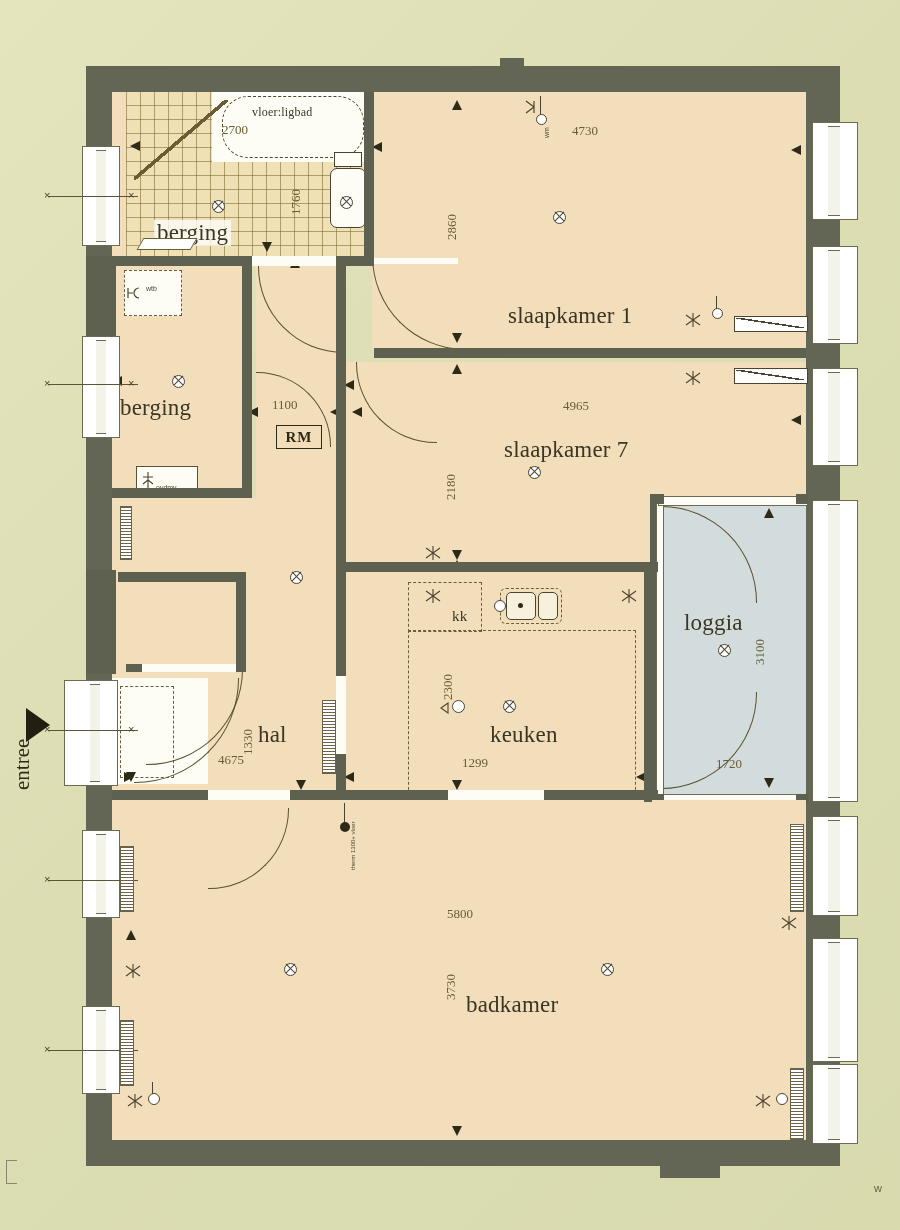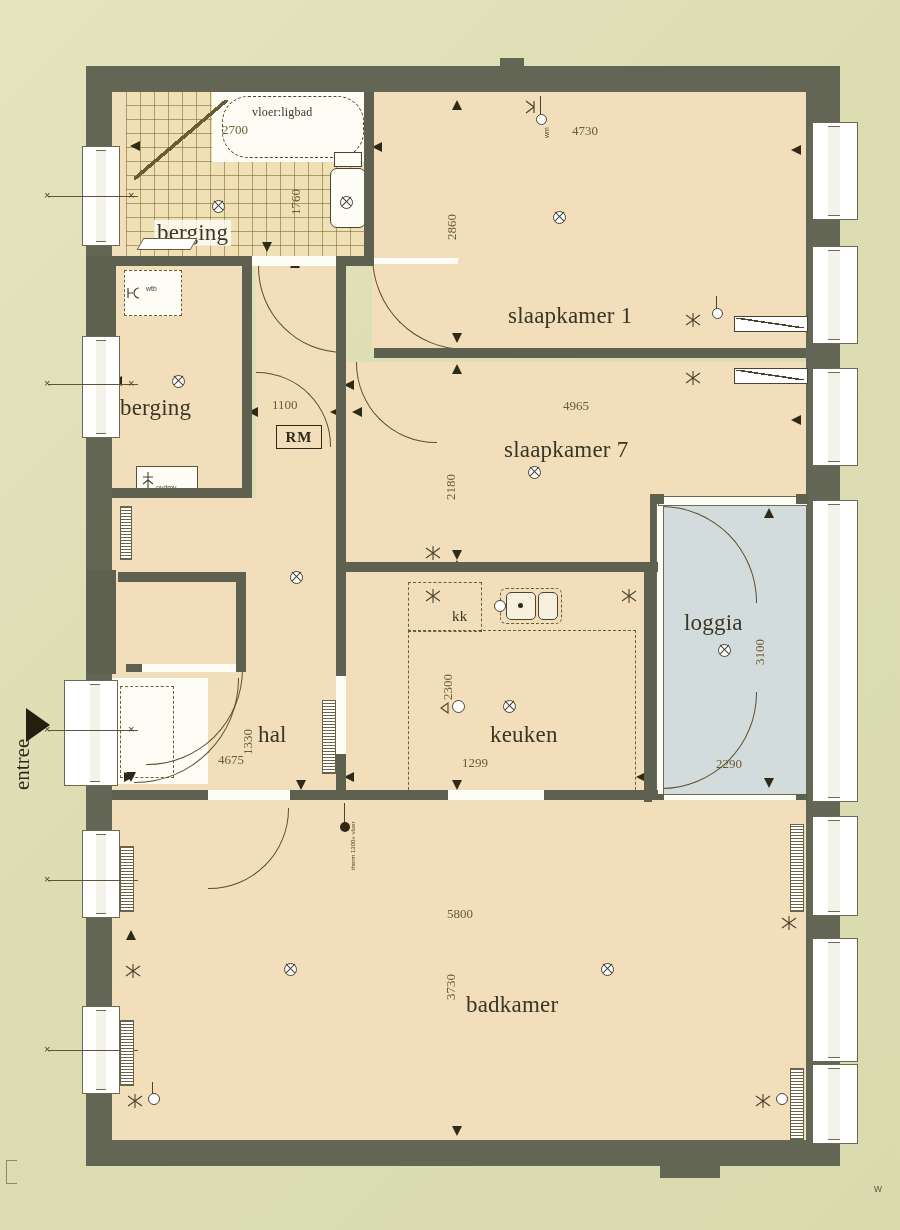--- a/index.html
+++ b/index.html
@@ -164,21 +164,21 @@
     <svg width="20" height="16" viewBox="0 0 20 16">
         <path d="M2 3 L9 8 L2 13 M16 3 L9 8 L16 13 M9 1 L9 15" stroke="#4a4330" fill="none" stroke-width="1.1"></path>
       </svg>
   </div>
   <div class="abs" style="left:734px;top:368px;width:72px;height:14px;background:#fff;border:1px solid #4a4330;"></div>
   <div class="abs" style="left:736px;top:370px;width:68px;height:10px;background:linear-gradient(to right top,transparent 46%,#4a4330 46%,#4a4330 54%,transparent 54%);"></div>
 
   <div class="roomlight" style="left:658px;top:502px;width:148px;height:294px;"></div>
   <div class="rlabel" style="left:684px;top:590px;margin-top:20px;">loggia</div>
   <div class="dimv" style="left:752px;top:665px;">3100</div>
-  <div class="dim" style="left:716px;top:756px;">2290</div>
+  <div class="dim" style="left:716px;top:756px;">1720</div>
   <div class="lamp" style="left:718px;top:644px;"></div>
   <div class="swing" style="left:660px;top:506px;width:96px;height:96px;border-radius:0 96px 0 0;border-left:none;border-bottom:none;"></div>
   <div class="swing" style="left:660px;top:692px;width:96px;height:96px;border-radius:0 0 96px 0;border-left:none;border-top:none;"></div>
   <div class="arrU" style="left:764px;top:508px;"></div>
   <div class="arrD" style="left:764px;top:778px;"></div>
 
   <div class="wallthin" style="left:650px;top:494px;width:8px;height:310px;"></div>
   <div class="white" style="left:656px;top:500px;width:6px;height:298px;border:1px solid #6b6a52;"></div>
   <div class="white" style="left:658px;top:496px;width:148px;height:8px;border:1px solid #6b6a52;"></div>
   <div class="white" style="left:658px;top:794px;width:148px;height:8px;border:1px solid #6b6a52;"></div>

